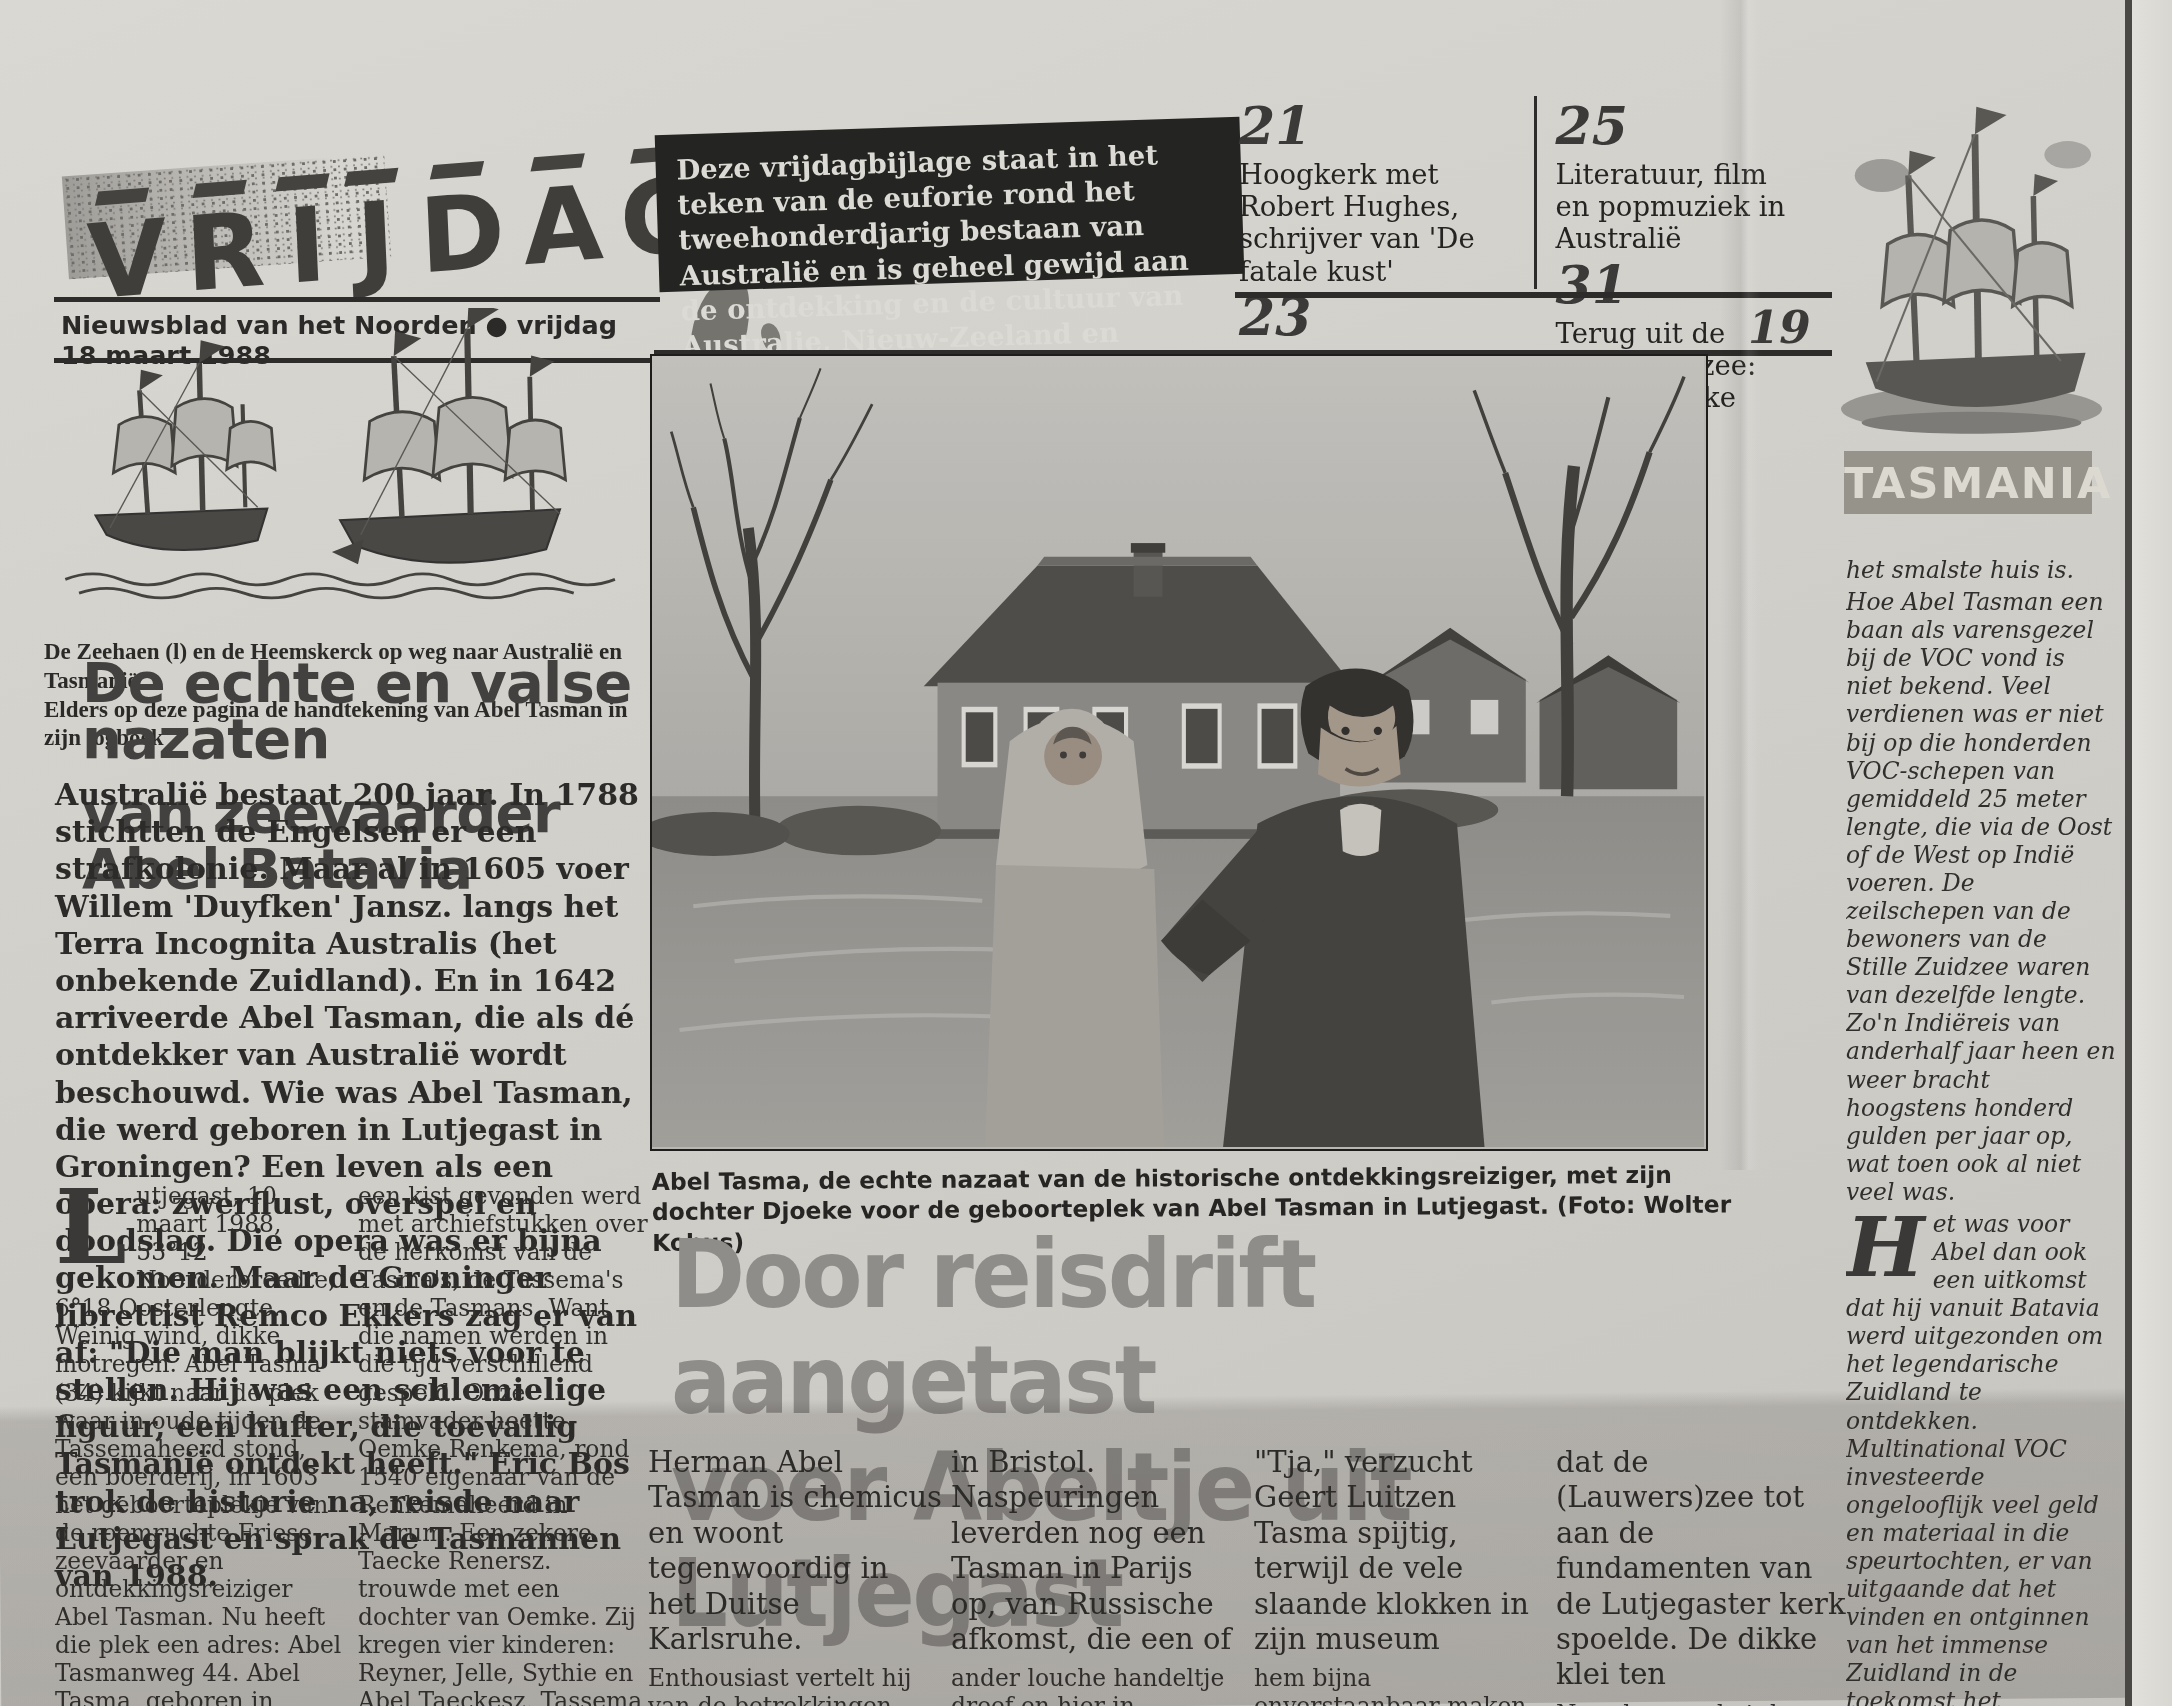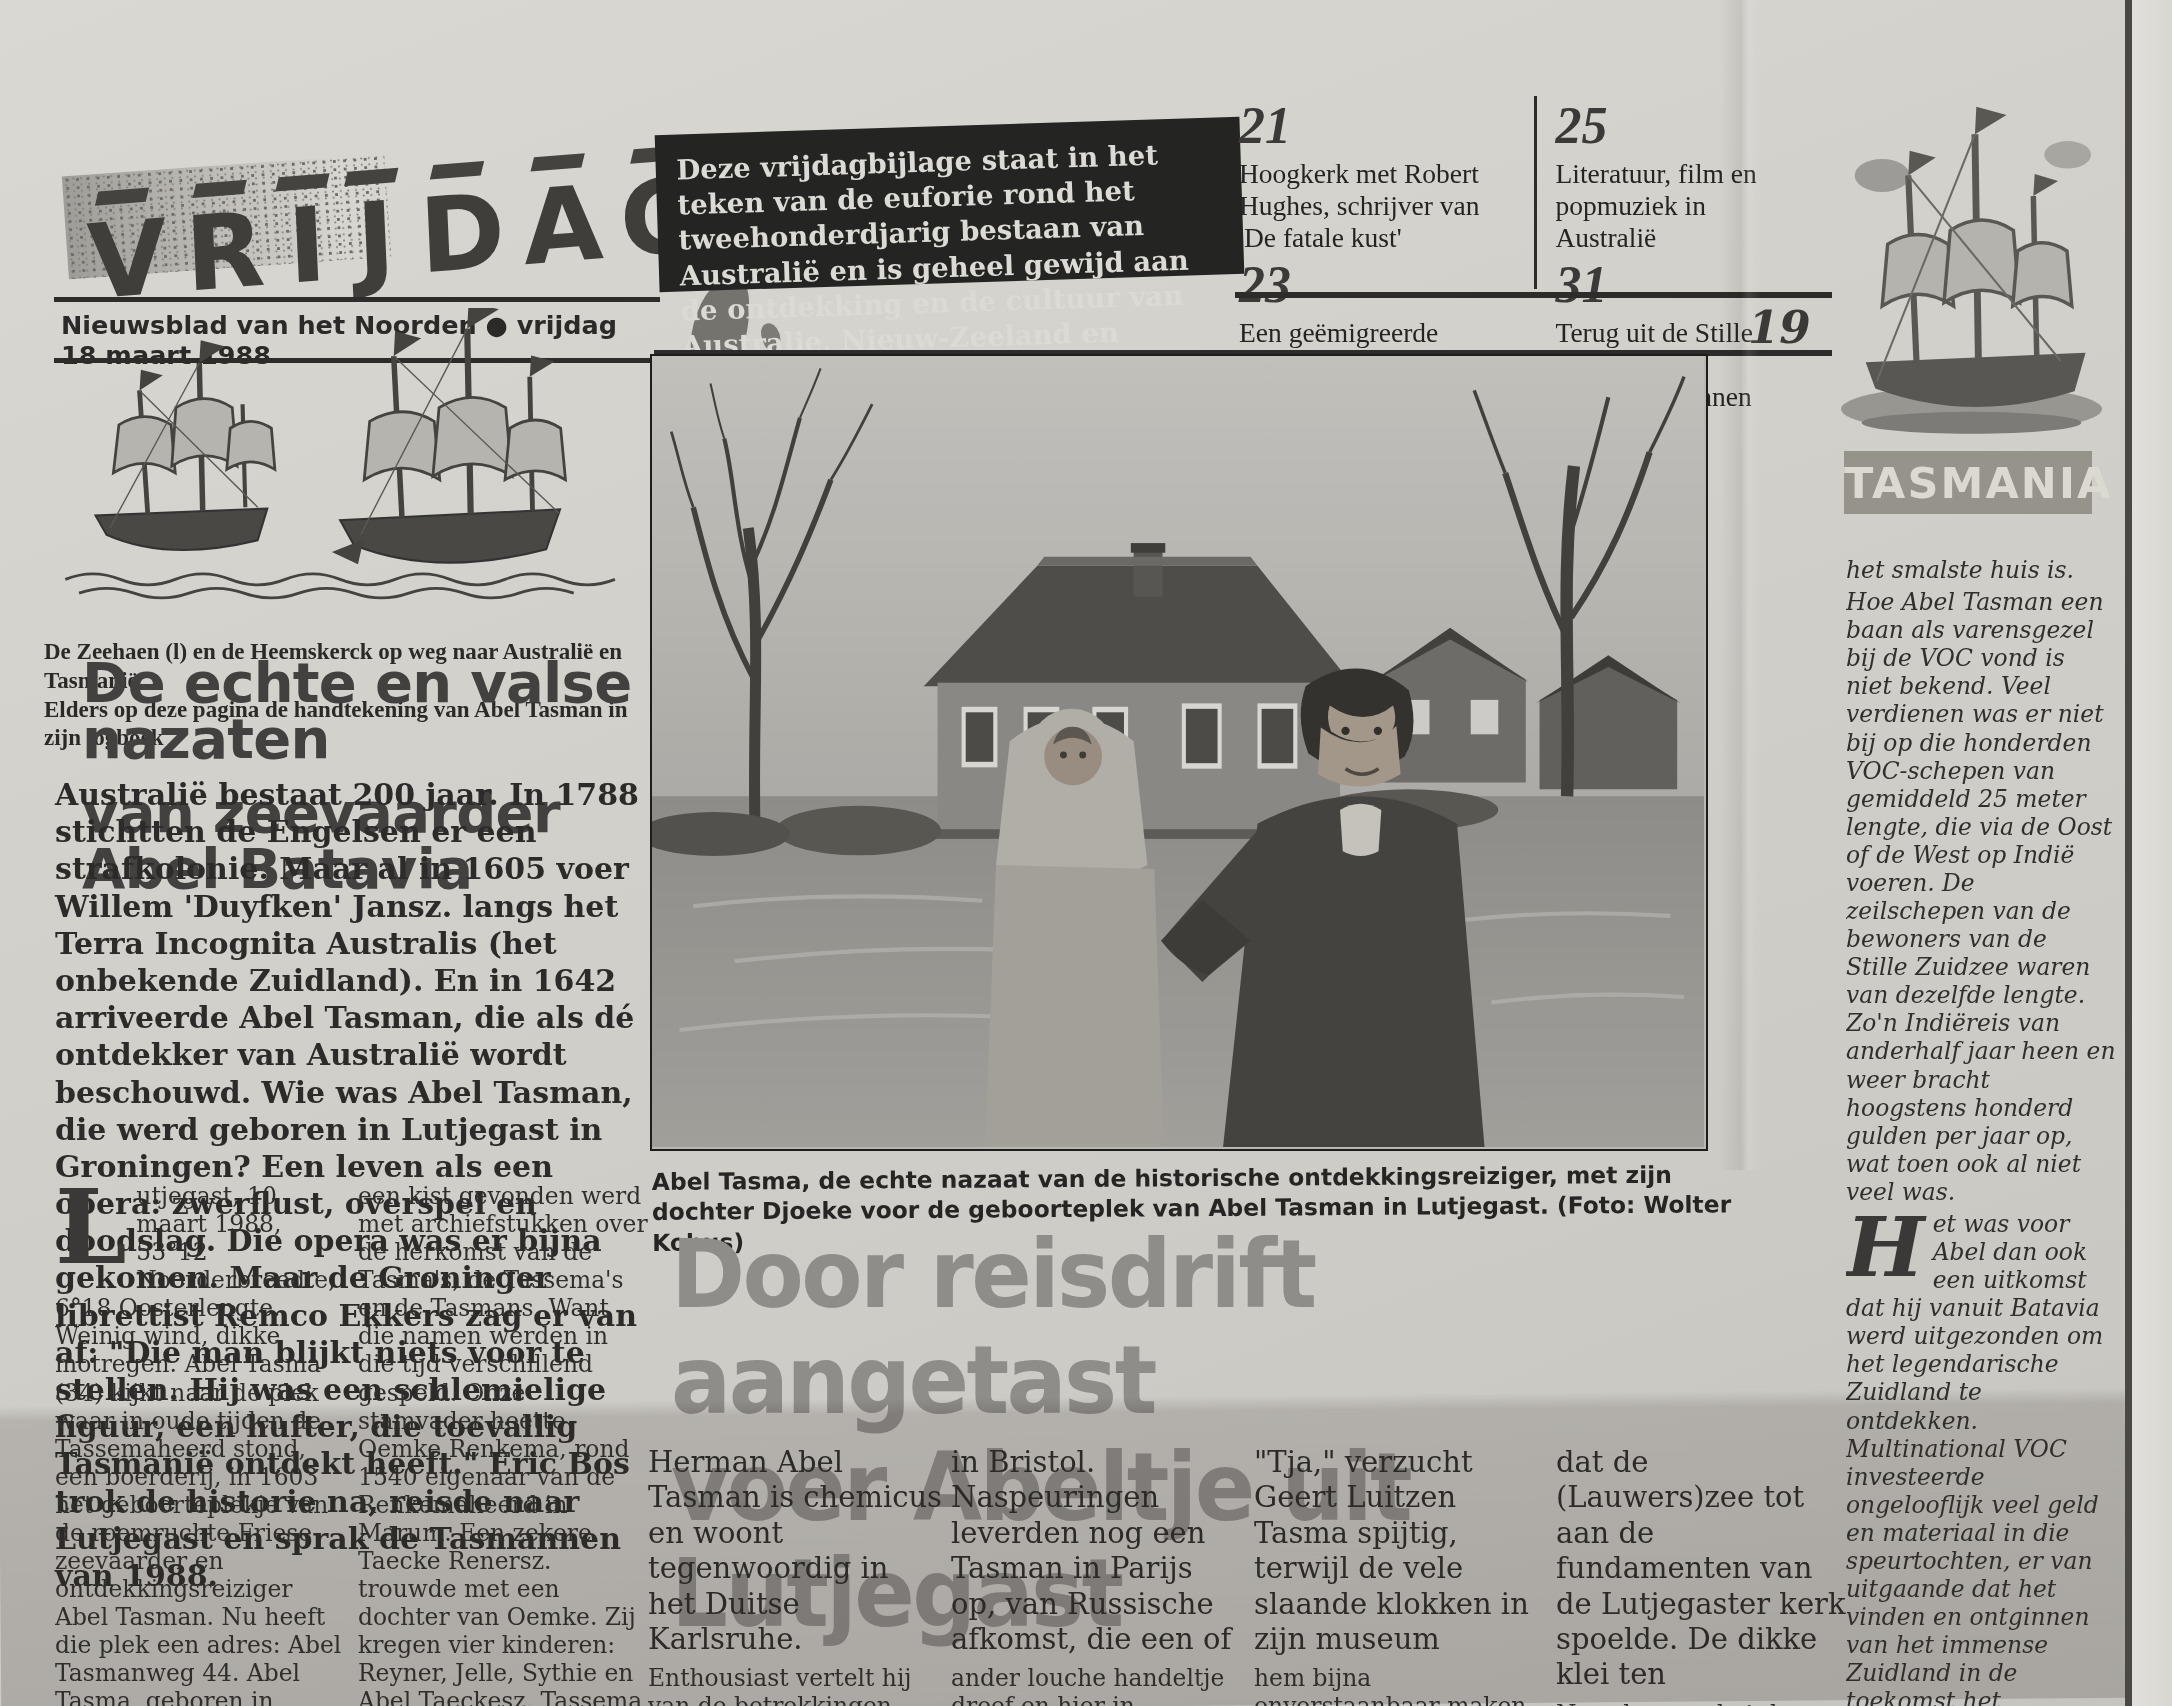--- a/index.html
+++ b/index.html
@@ -20,21 +20,21 @@
   #rule-top{left:54px;top:297px;width:606px;}
   #rule-bottom{left:54px;top:358px;width:606px;}
   #dateline{left:61px;top:310px;width:599px;font-family:"DejaVu Sans",sans-serif;font-weight:bold;font-size:25.5px;color:#2b2a28;}
   #ink-smudge{left:694px;top:274px;width:54px;height:103px;background:#75736e;border-radius:58% 42% 60% 40%/55% 60% 40% 45%;transform:rotate(14deg);}
   #ink-smudge2{left:762px;top:323px;width:18px;height:27.5px;background:#7d7b76;border-radius:50% 50% 60% 40%;transform:rotate(-20deg);}
   
   #intro-box{left:657px;top:126px;width:585px;height:157px;background:#242422;transform:rotate(-1.8deg);
     padding:18px 20.6px;box-sizing:border-box;color:#dcdad4;font-weight:bold;font-size:27.5px;line-height:1.28;}
   
   #index{left:1239px;top:96px;width:592px;height:193px;display:flex;}
-  .idx-col{width:289px;padding-right:29px;font-family:Liberation Serif, serif;}
+  .idx-col{width:289px;padding-right:29px;}
   .idx-col+.idx-col{border-left:3.4px solid #2d2c2a;padding-left:19px;margin-left:19px;}
   .idx-num{font-style:italic;font-weight:bold;font-size:52px;line-height:1;color:#3b3a38;margin:4.1px 0 5.5px 0;}
   .idx-txt{font-size:27.5px;line-height:1.18;color:#252422;}
   #rule-idx{left:1235px;top:292px;width:597px;height:6.2px;}
   #page-number{left:1748px;top:301px;width:83px;font-style:italic;font-weight:bold;font-size:45px;color:#3b3a38;text-align:left;}
   #rule-photo{left:654px;top:350px;width:1178px;height:5.5px;}
   
   #ships{left:58px;top:308px;width:578px;height:292px;}
   #ship-caption{left:44px;top:607px;width:606px;font-family:Liberation Serif, serif;font-weight:bold;font-size:23px;line-height:1.25;color:#2b2a28;margin-top:31px;}
   

